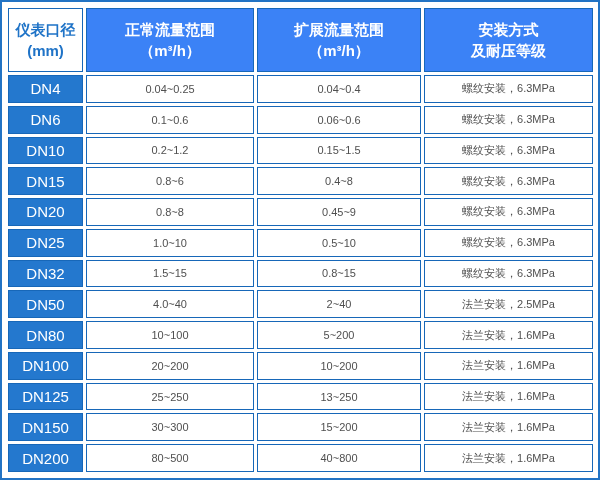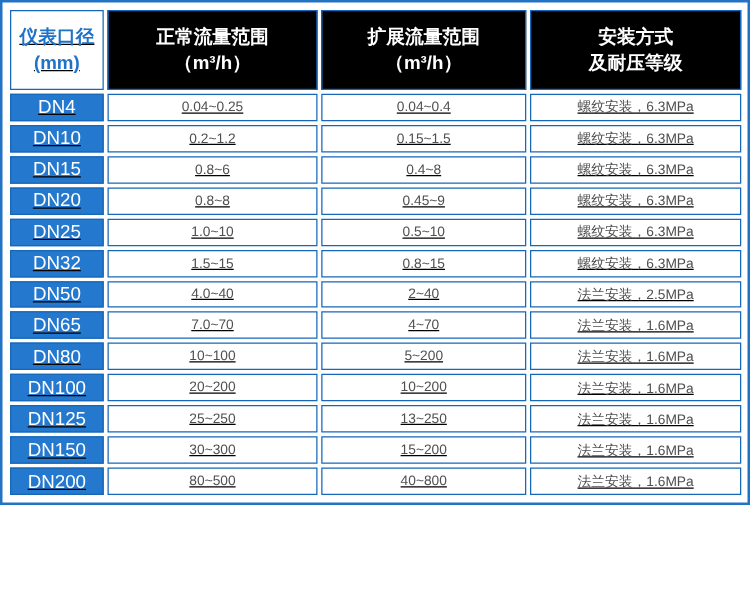--- a/index.html
+++ b/index.html
@@ -3,41 +3,40 @@
 <meta charset="utf-8">
 <style>
   * { margin:0; padding:0; box-sizing:border-box; }
   html, body {
     width:600px; height:480px;
     background:#ffffff;
     font-family:"Liberation Sans", sans-serif;
   }
   .frame {
     position:absolute; top:0; left:0;
-    width:600px; height:404px;
+    width:600px; height:480px;
     border:2px solid #2273c4;
     padding:3px;
     background:#ffffff;
-    text-decoration:underline;
   }
   table.spec {
     width:100%; height:100%;
     border-collapse:separate;
     border-spacing:3px;
     table-layout:fixed;
   }
   th, td {
     border:1px solid #1767b8;
     text-align:center;
     vertical-align:middle;
     overflow:hidden;
     white-space:nowrap;
   }
   th {
-    background:#000000;
+    background:#3b82f6;
     color:#ffffff;
     font-weight:bold;
     font-size:15px;
     line-height:21px;
     height:64px;
   }
   th.corner {
     background:#ffffff;
     color:#1f73c7;
   }
@@ -85,20 +84,26 @@
       </tr>
     </thead>
     <tbody>
         <tr>
           <td class="dn">DN4</td>
           <td class="val">0.04~0.25</td>
           <td class="val">0.04~0.4</td>
           <td class="val">螺纹安装，6.3MPa</td>
         </tr>
         <tr>
+          <td class="dn">DN6</td>
+          <td class="val">0.1~0.6</td>
+          <td class="val">0.06~0.6</td>
+          <td class="val">螺纹安装，6.3MPa</td>
+        </tr>
+        <tr>
           <td class="dn">DN10</td>
           <td class="val">0.2~1.2</td>
           <td class="val">0.15~1.5</td>
           <td class="val">螺纹安装，6.3MPa</td>
         </tr>
         <tr>
           <td class="dn">DN15</td>
           <td class="val">0.8~6</td>
           <td class="val">0.4~8</td>
           <td class="val">螺纹安装，6.3MPa</td>
@@ -121,26 +126,20 @@
           <td class="val">0.8~15</td>
           <td class="val">螺纹安装，6.3MPa</td>
         </tr>
         <tr>
           <td class="dn">DN50</td>
           <td class="val">4.0~40</td>
           <td class="val">2~40</td>
           <td class="val">法兰安装，2.5MPa</td>
         </tr>
         <tr>
-          <td class="dn">DN65</td>
-          <td class="val">7.0~70</td>
-          <td class="val">4~70</td>
-          <td class="val">法兰安装，1.6MPa</td>
-        </tr>
-        <tr>
           <td class="dn">DN80</td>
           <td class="val">10~100</td>
           <td class="val">5~200</td>
           <td class="val">法兰安装，1.6MPa</td>
         </tr>
         <tr>
           <td class="dn">DN100</td>
           <td class="val">20~200</td>
           <td class="val">10~200</td>
           <td class="val">法兰安装，1.6MPa</td>

